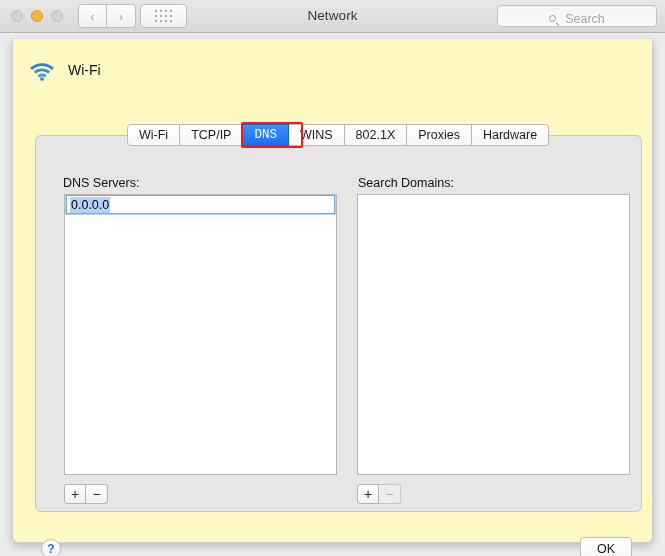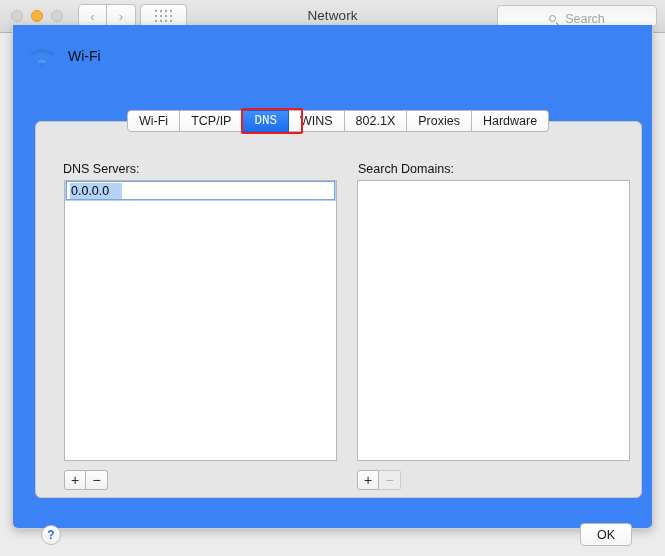--- a/index.html
+++ b/index.html
@@ -137,24 +137,24 @@
     transform-origin: left center;
   }
   .searchfield .ph {
     font-size: 12.5px;
     color: #a6a6a6;
   }
 
   
   .sheet {
     position: absolute;
-    left: 12px; top: 25px;
+    left: 12px; top: 39px;
     width: 641px;
     height: 504px;
-    background: #3b82f6;
+    background: #fef9c3;
     border: 1px solid #cfcfcf;
     border-top: none;
     border-radius: 0 0 6px 6px;
     box-shadow: 0 3px 10px rgba(0,0,0,0.22);
     box-sizing: border-box;
   }
 
   
   .svc-header {
     position: absolute;
@@ -264,21 +264,21 @@
     border: 1px solid #7aa7db;
     box-sizing: border-box;
     display: flex;
     align-items: center;
     padding-left: 3px;
   }
   .edit-text {
     font-size: 12.5px;
     color: #000;
     background: #b3d2f5;
-    padding: 1px 13px 1px 1px;
+    padding: 1px 1px 1px 1px;
     line-height: 14px;
   }
 
   
   .stepper {
     position: absolute;
     display: flex;
     height: 20px;
   }
   .stepper-dns    { left: 51px;  top: 445px; }

